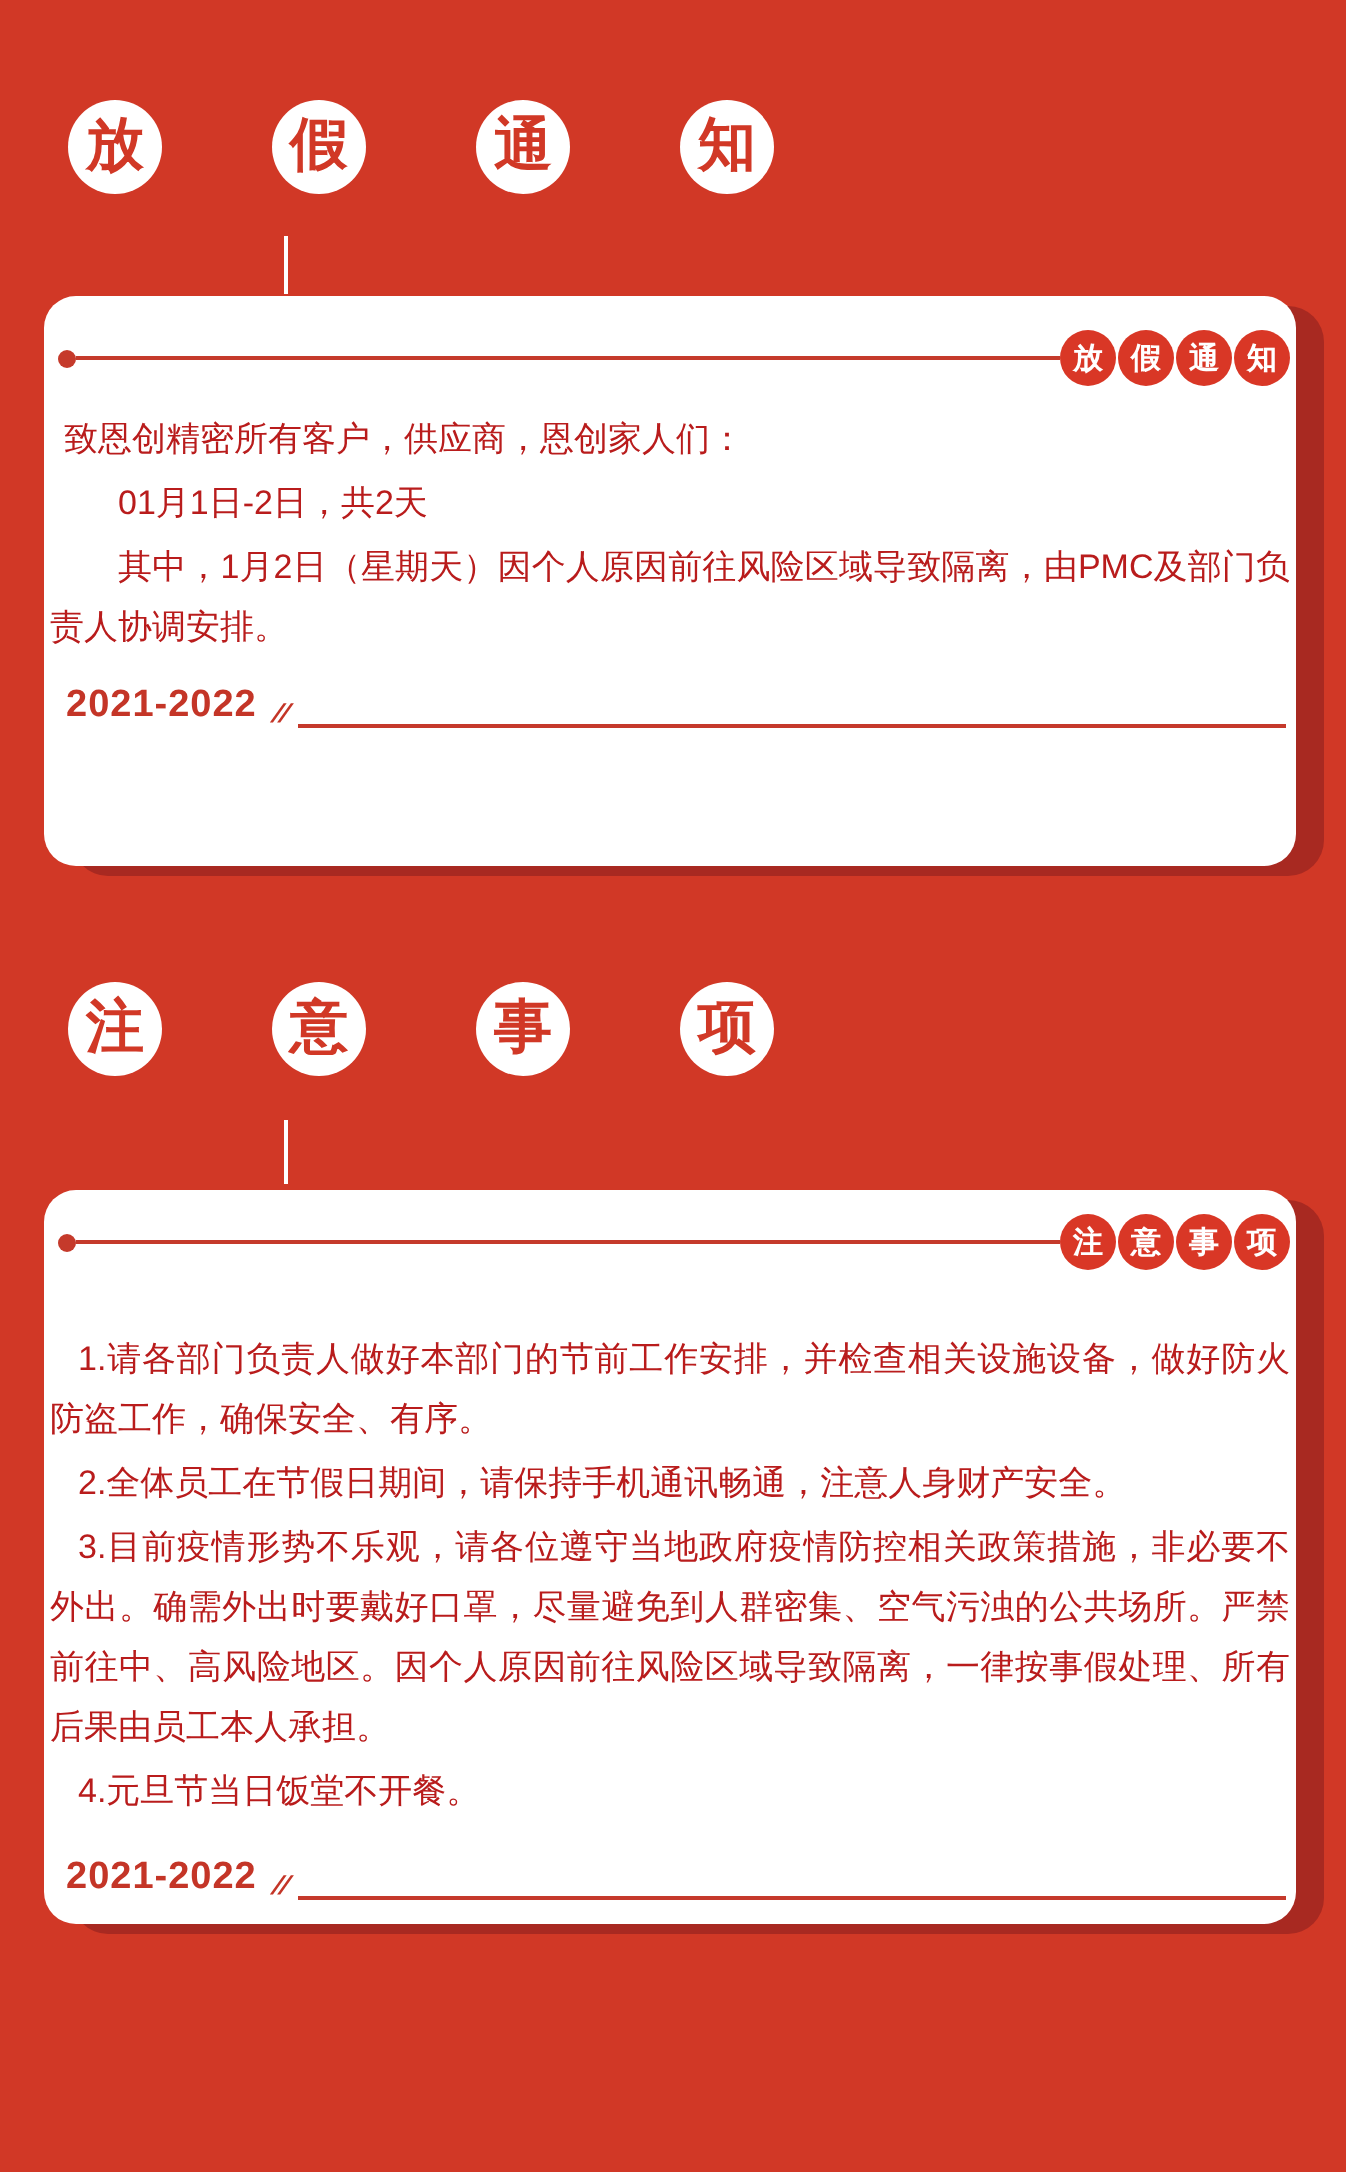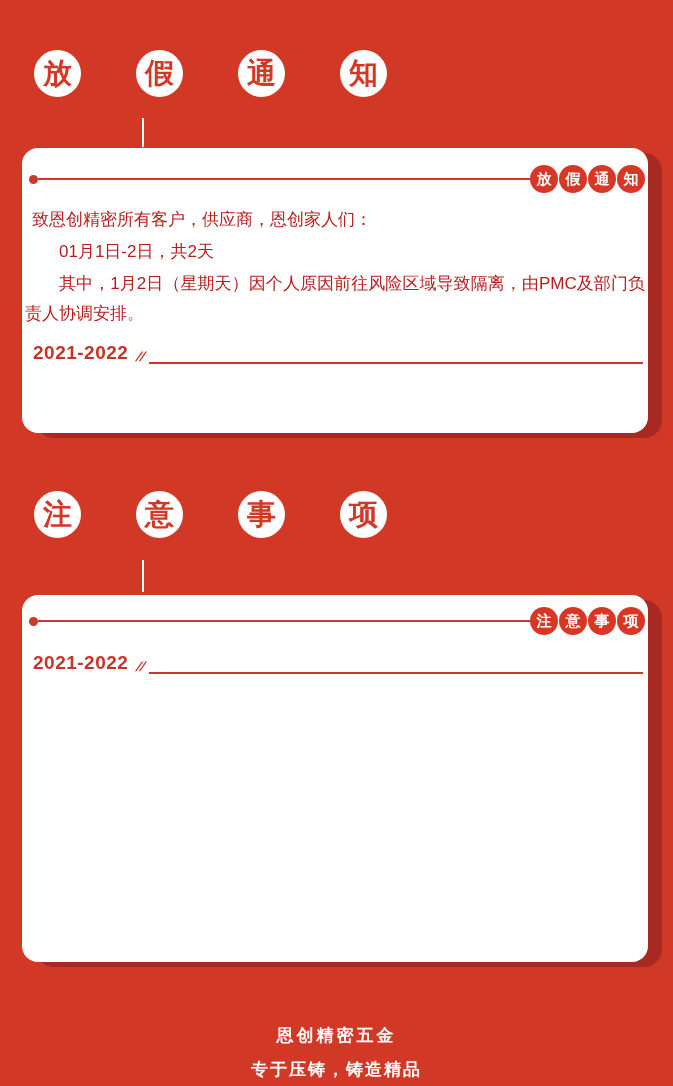--- a/index.html
+++ b/index.html
@@ -150,26 +150,28 @@
       <div class="rule-row">
         <span class="rule-dot"></span>
         <span class="rule-line"></span>
         <span class="badges">
           <span class="badge">注</span>
           <span class="badge">意</span>
           <span class="badge">事</span>
           <span class="badge">项</span>
         </span>
       </div>
+      <div class="card-body">
+        <p class="indent1">1.请各部门负责人做好本部门的节前工作安排，并检查相关设施设备，做好防火防盗工作，确保安全、有序。</p>
+        <p class="indent1">2.全体员工在节假日期间，请保持手机通讯畅通，注意人身财产安全。</p>
+        <p class="indent1">3.目前疫情形势不乐观，请各位遵守当地政府疫情防控相关政策措施，非必要不外出。确需外出时要戴好口罩，尽量避免到人群密集、空气污浊的公共场所。严禁前往中、高风险地区。因个人原因前往风险区域导致隔离，一律按事假处理、所有后果由员工本人承担。</p>
+        <p class="indent1">4.元旦节当日饭堂不开餐。</p>
+      </div>
       <div class="year-row">
         <span class="year-label">2021-2022</span>
         <span class="year-slashes">//</span>
         <span class="year-line"></span>
       </div>
     </div>
   </div>
 
-  <div class="footer">
-    <div class="company">恩创精密五金</div>
-    <div class="slogan">专于压铸，铸造精品</div>
-  </div>
 
 </div>
 
 </body></html>

